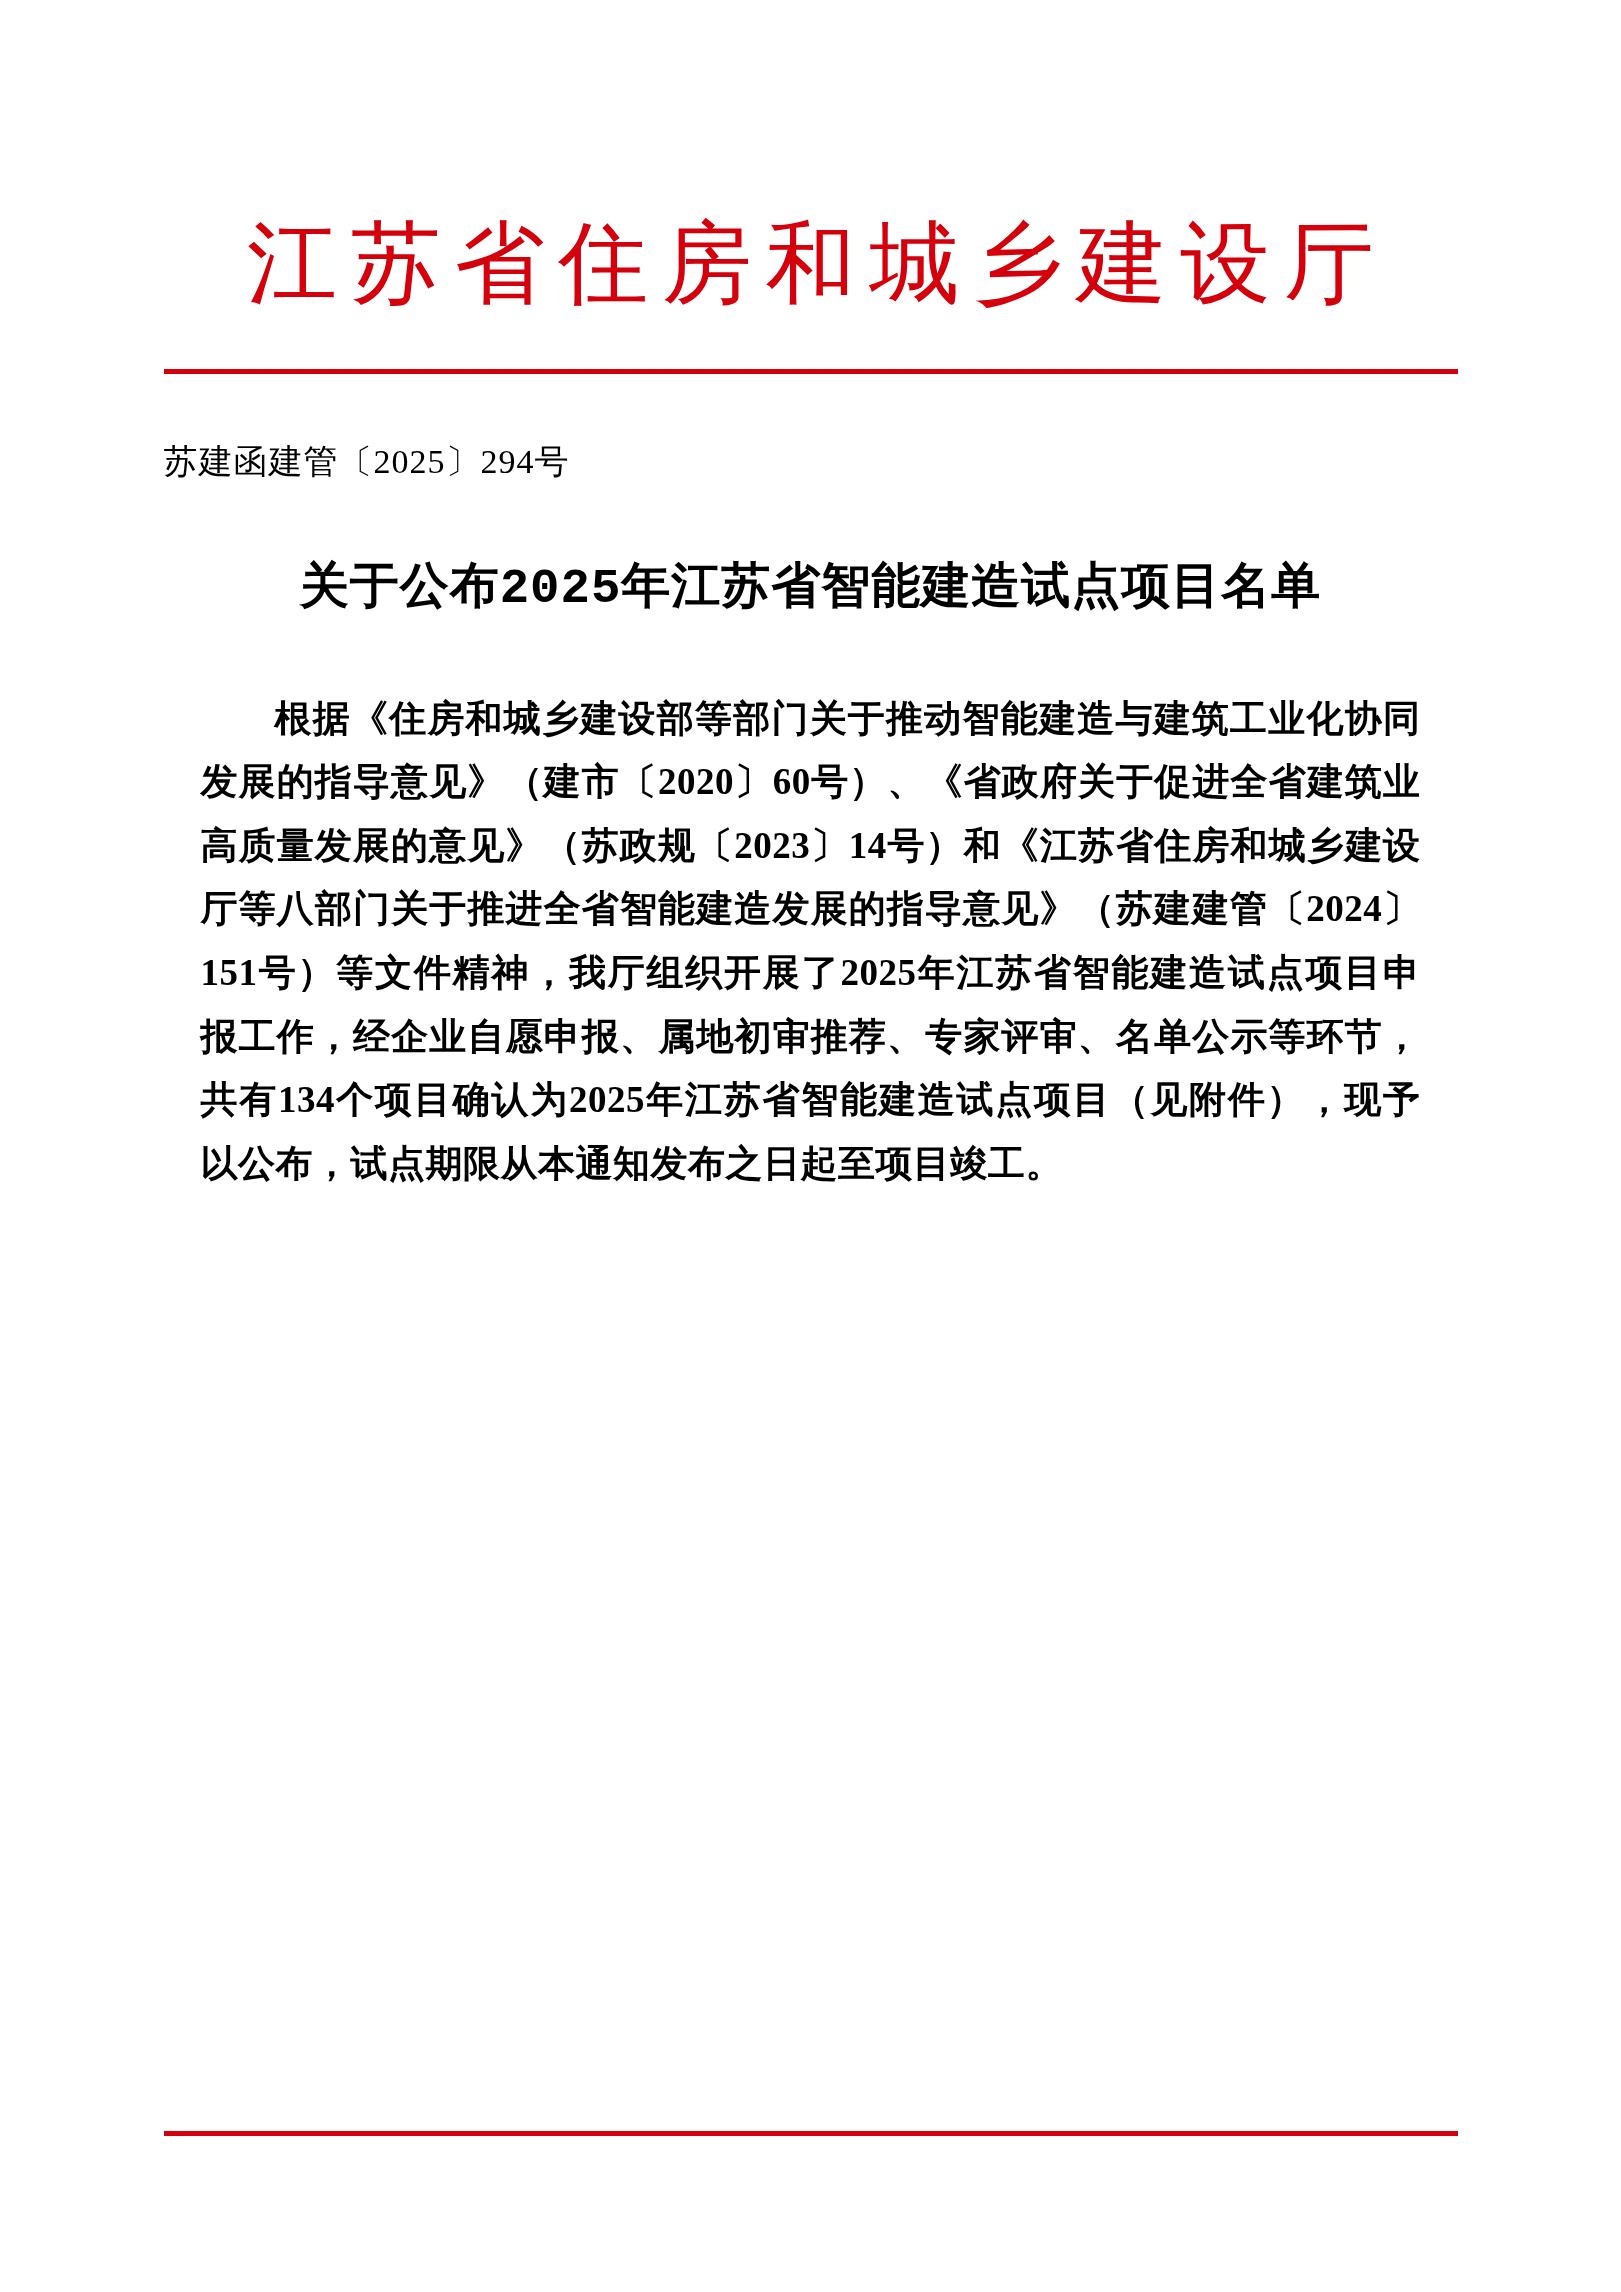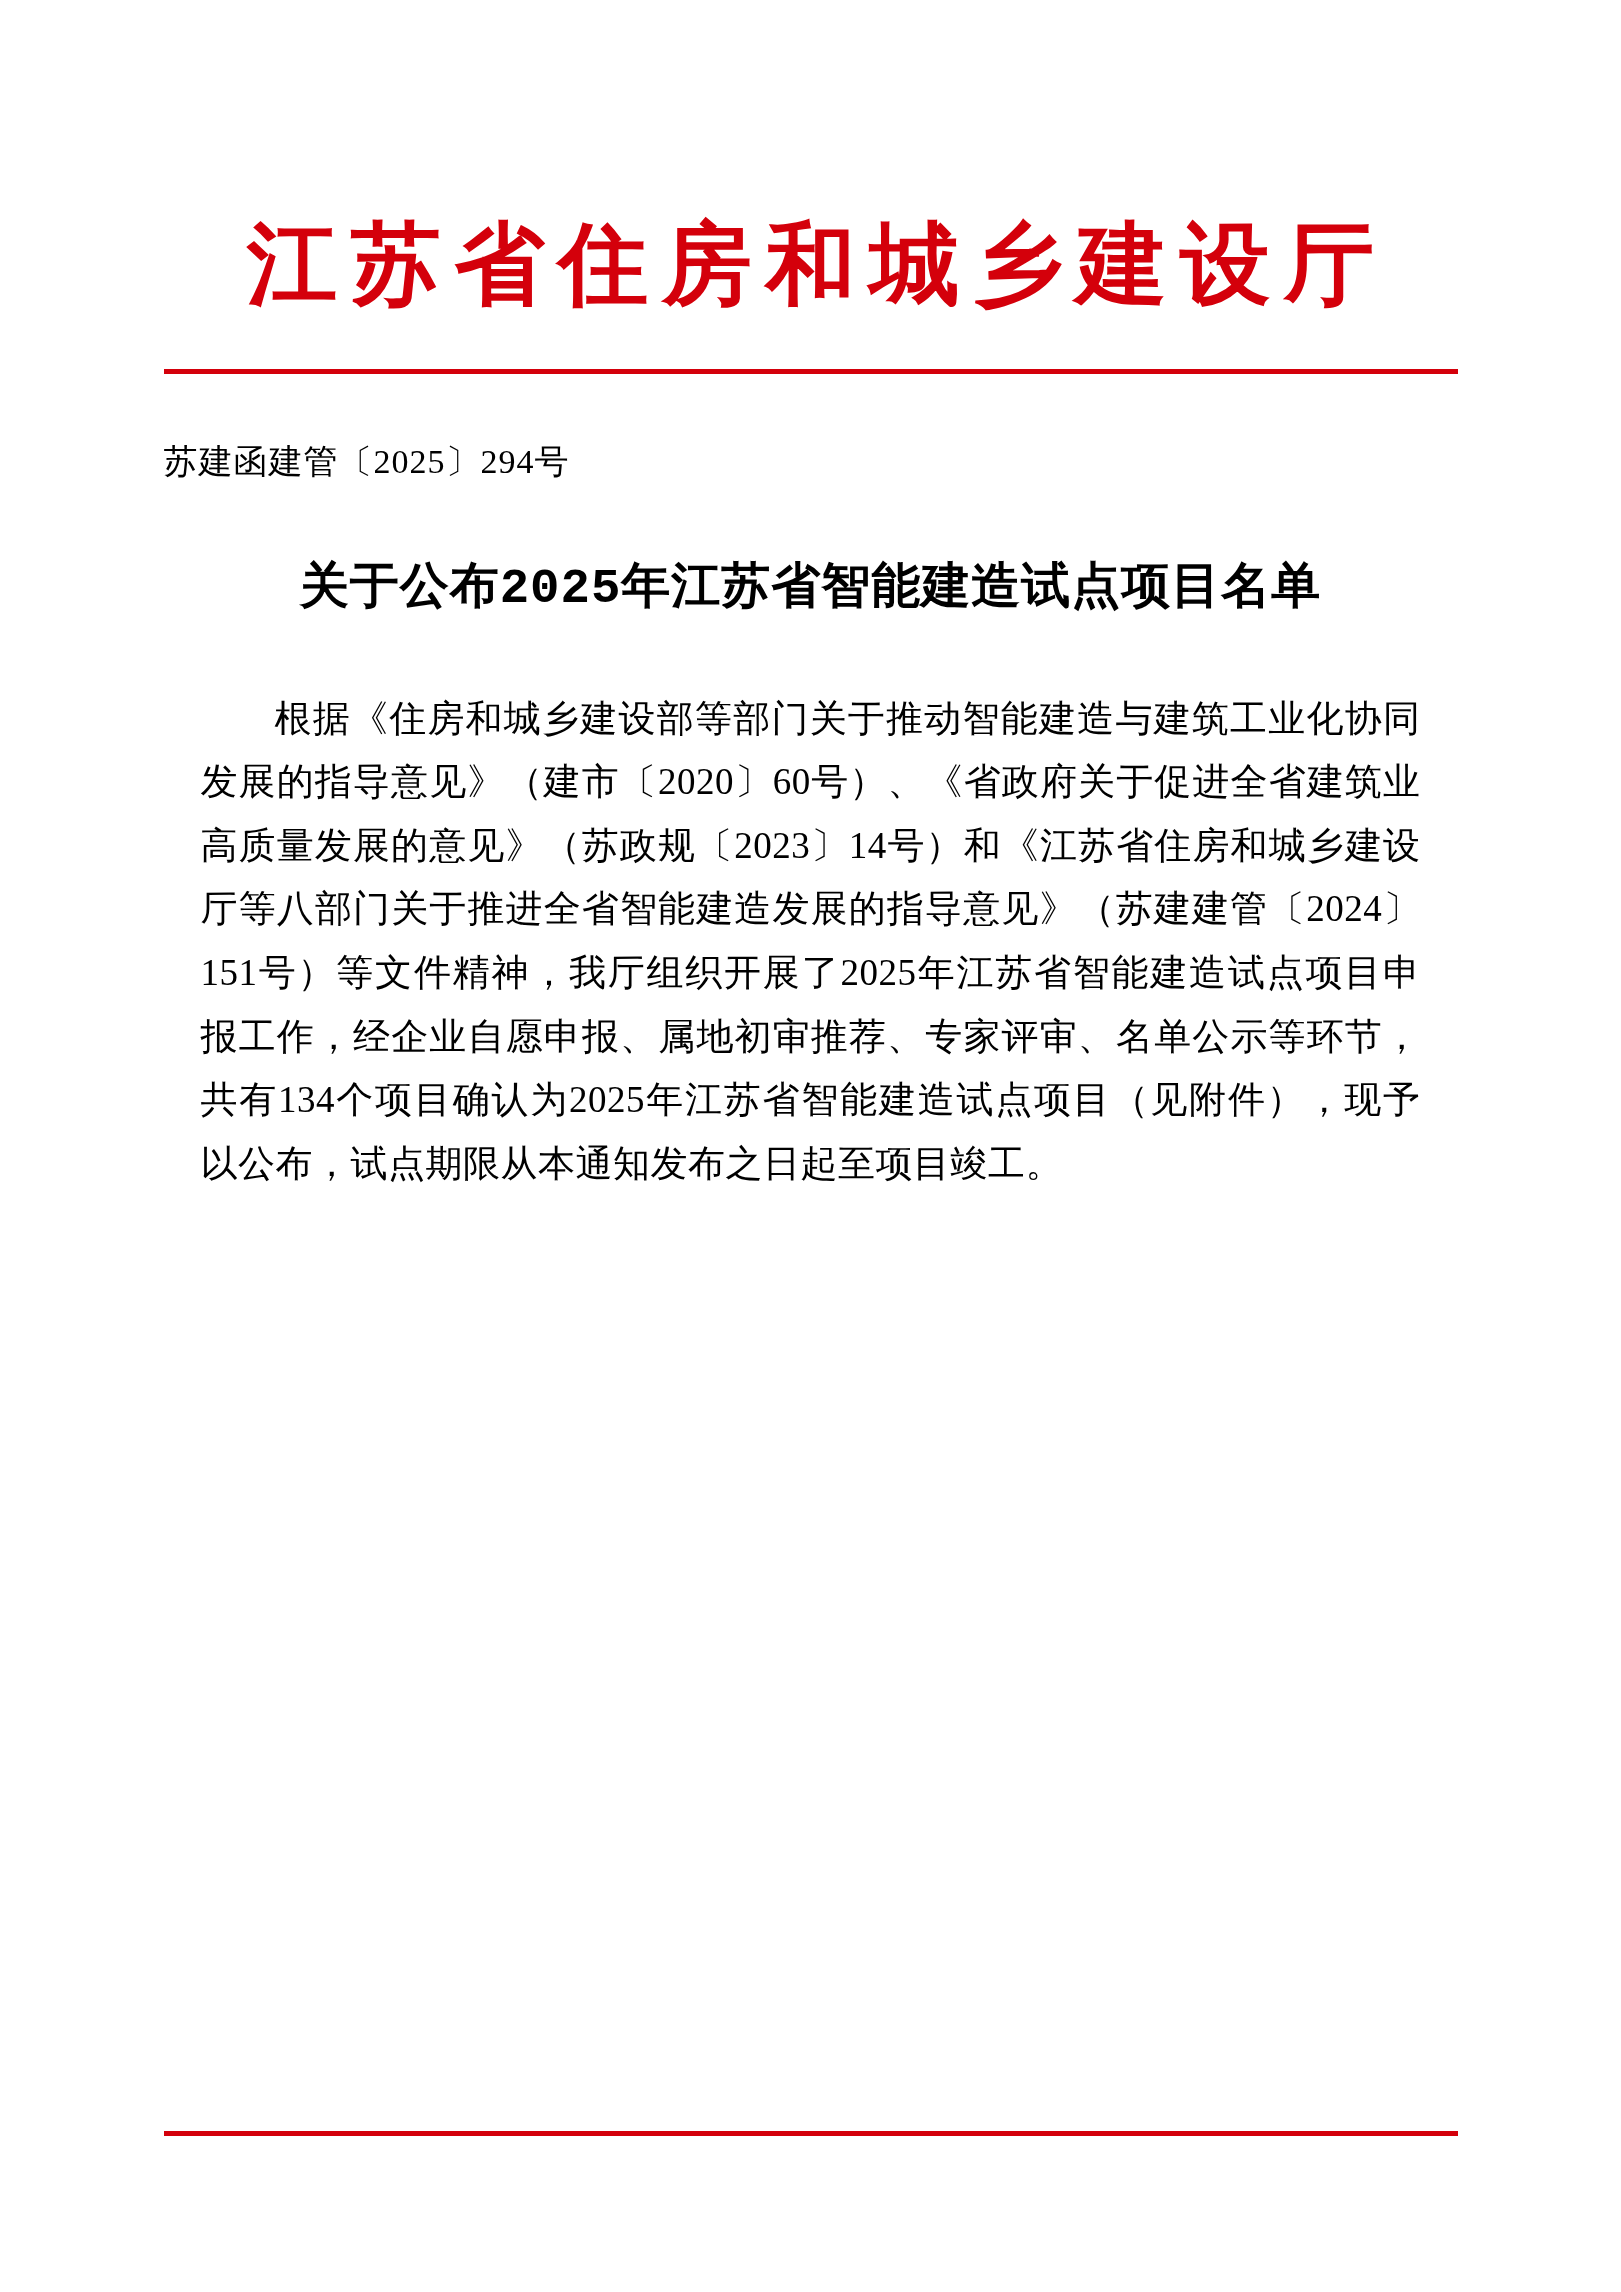--- a/index.html
+++ b/index.html
@@ -25,21 +25,21 @@
 
   
   .letterhead {
     margin: 0;
     padding-top: 218px;
     text-align: center;
   }
   .letterhead-title {
     color: #d4000b;
     font-family: "DejaVu Serif", "Liberation Serif", serif;
-    font-weight: bold;
+    font-weight: normal;
     font-size: 90px;
     letter-spacing: 13.7px;
     line-height: 1;
     text-indent: 13.7px;
     white-space: nowrap;
   }
 
   .red-rule {
     margin: 0 auto;
     width: 1294px;
@@ -86,20 +86,21 @@
     line-height: 1.72;
     letter-spacing: 0.5px;
     text-align: justify;
     text-justify: inter-ideograph;
   }
   .body-text p {
     margin: 0 0 2px 0;
   }
   .body-text p.indent {
     text-indent: 74px;
+    font-weight: bold;
   }
 
   
   .bottom-rule-wrap {
     position: absolute;
     left: 0;
     right: 0;
     bottom: 157px;
   }
   .bottom-rule {

